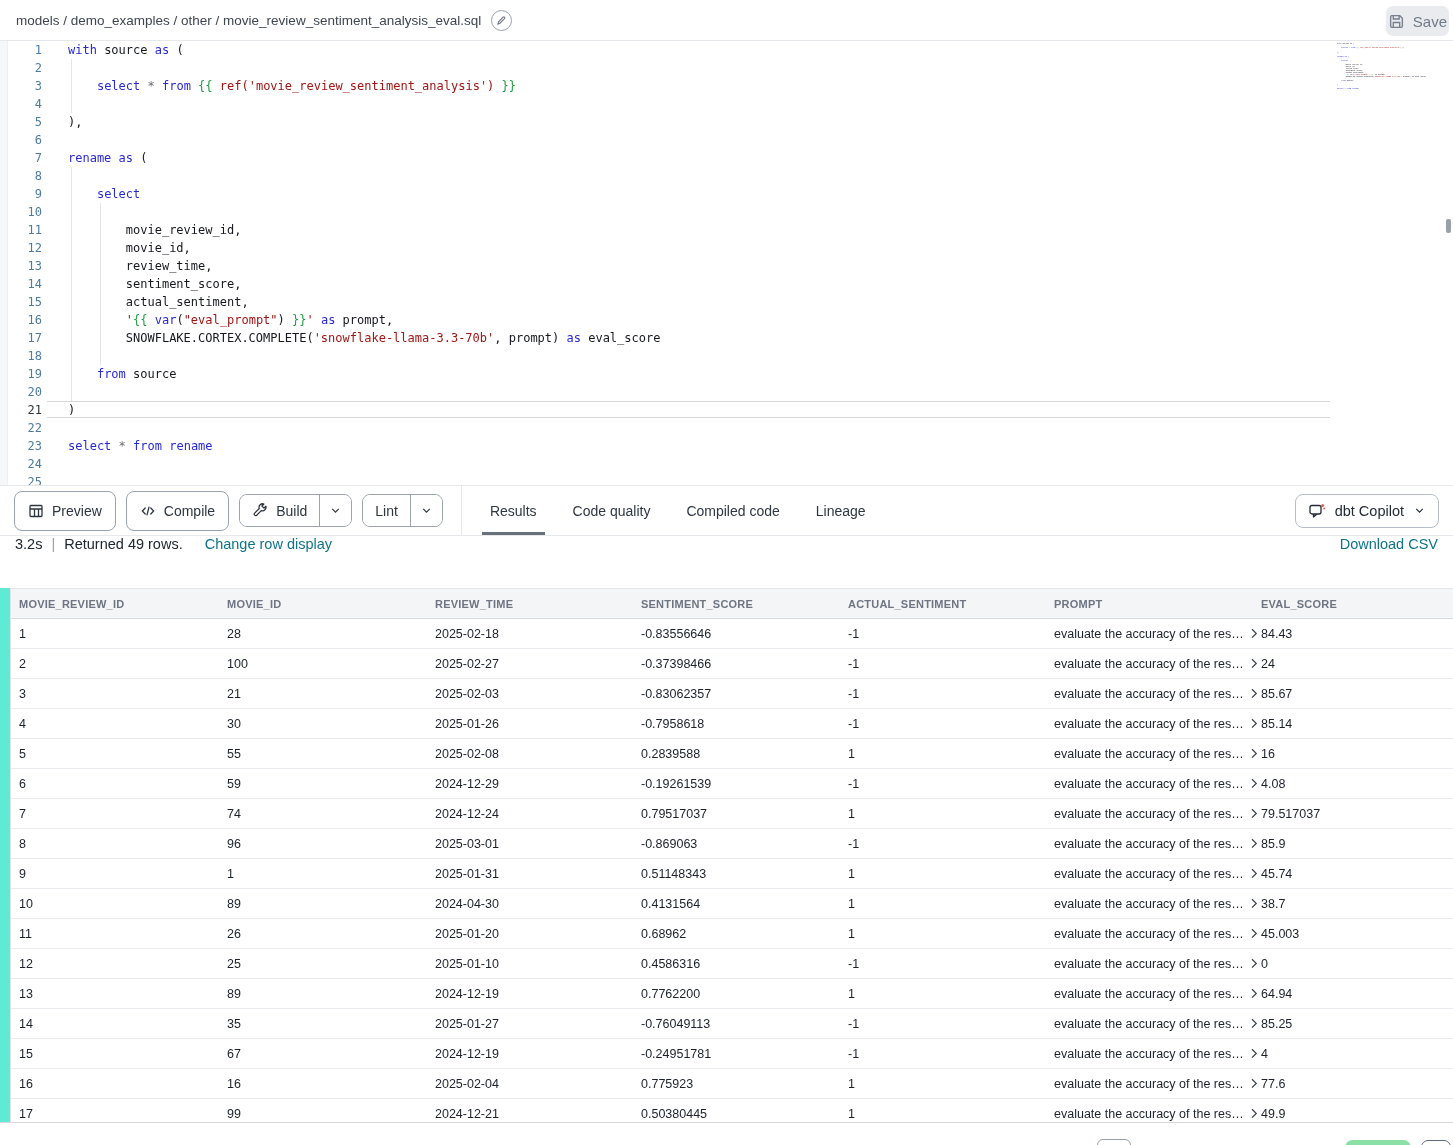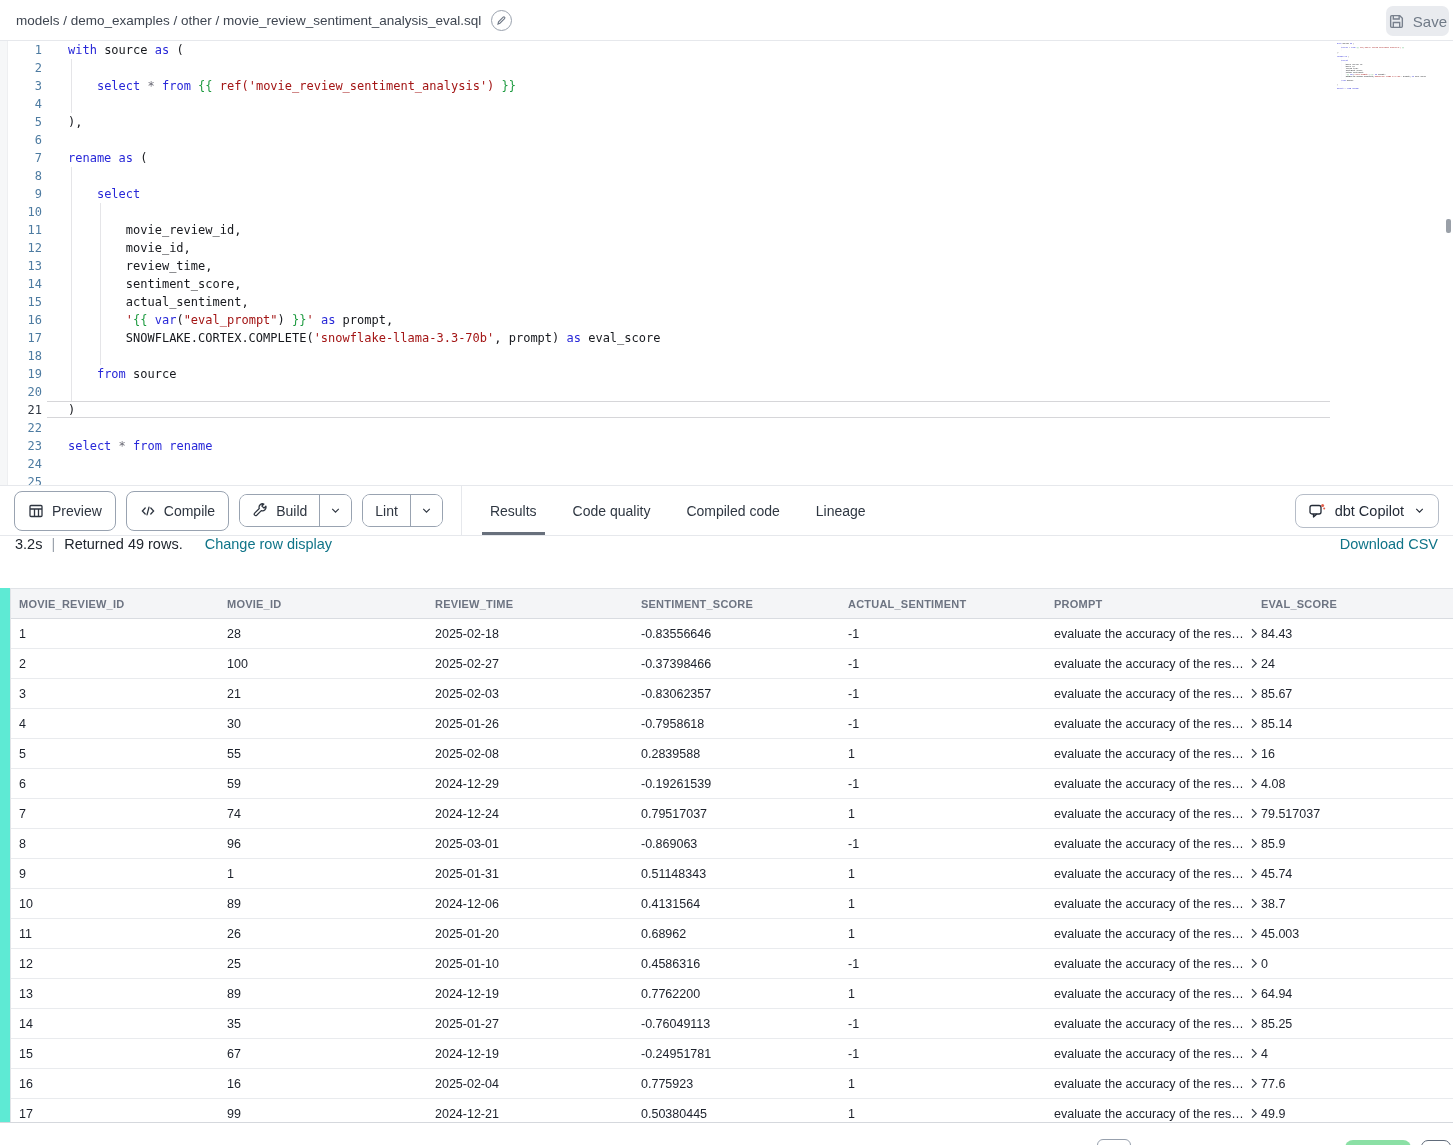--- a/index.html
+++ b/index.html
@@ -389,21 +389,21 @@
             <svg width="9" height="11" viewBox="0 0 8 11">
               <path d="M1.5 1.2l4.2 4.2-4.2 4.2" fill="none" stroke="#3a414d" stroke-width="1.3"></path>
             </svg>
           </span>
         </div>
         <div>45.74</div>
       </div>
       <div class="trow tr">
         <div>10</div>
         <div>89</div>
-        <div>2024-12-06</div>
+        <div>2024-04-30</div>
         <div>0.4131564</div>
         <div>1</div>
         <div class="pcell">
           <span class="ptext">evaluate the accuracy of the res…</span>
           <span class="pchev">
             <svg width="9" height="11" viewBox="0 0 8 11">
               <path d="M1.5 1.2l4.2 4.2-4.2 4.2" fill="none" stroke="#3a414d" stroke-width="1.3"></path>
             </svg>
           </span>
         </div>

